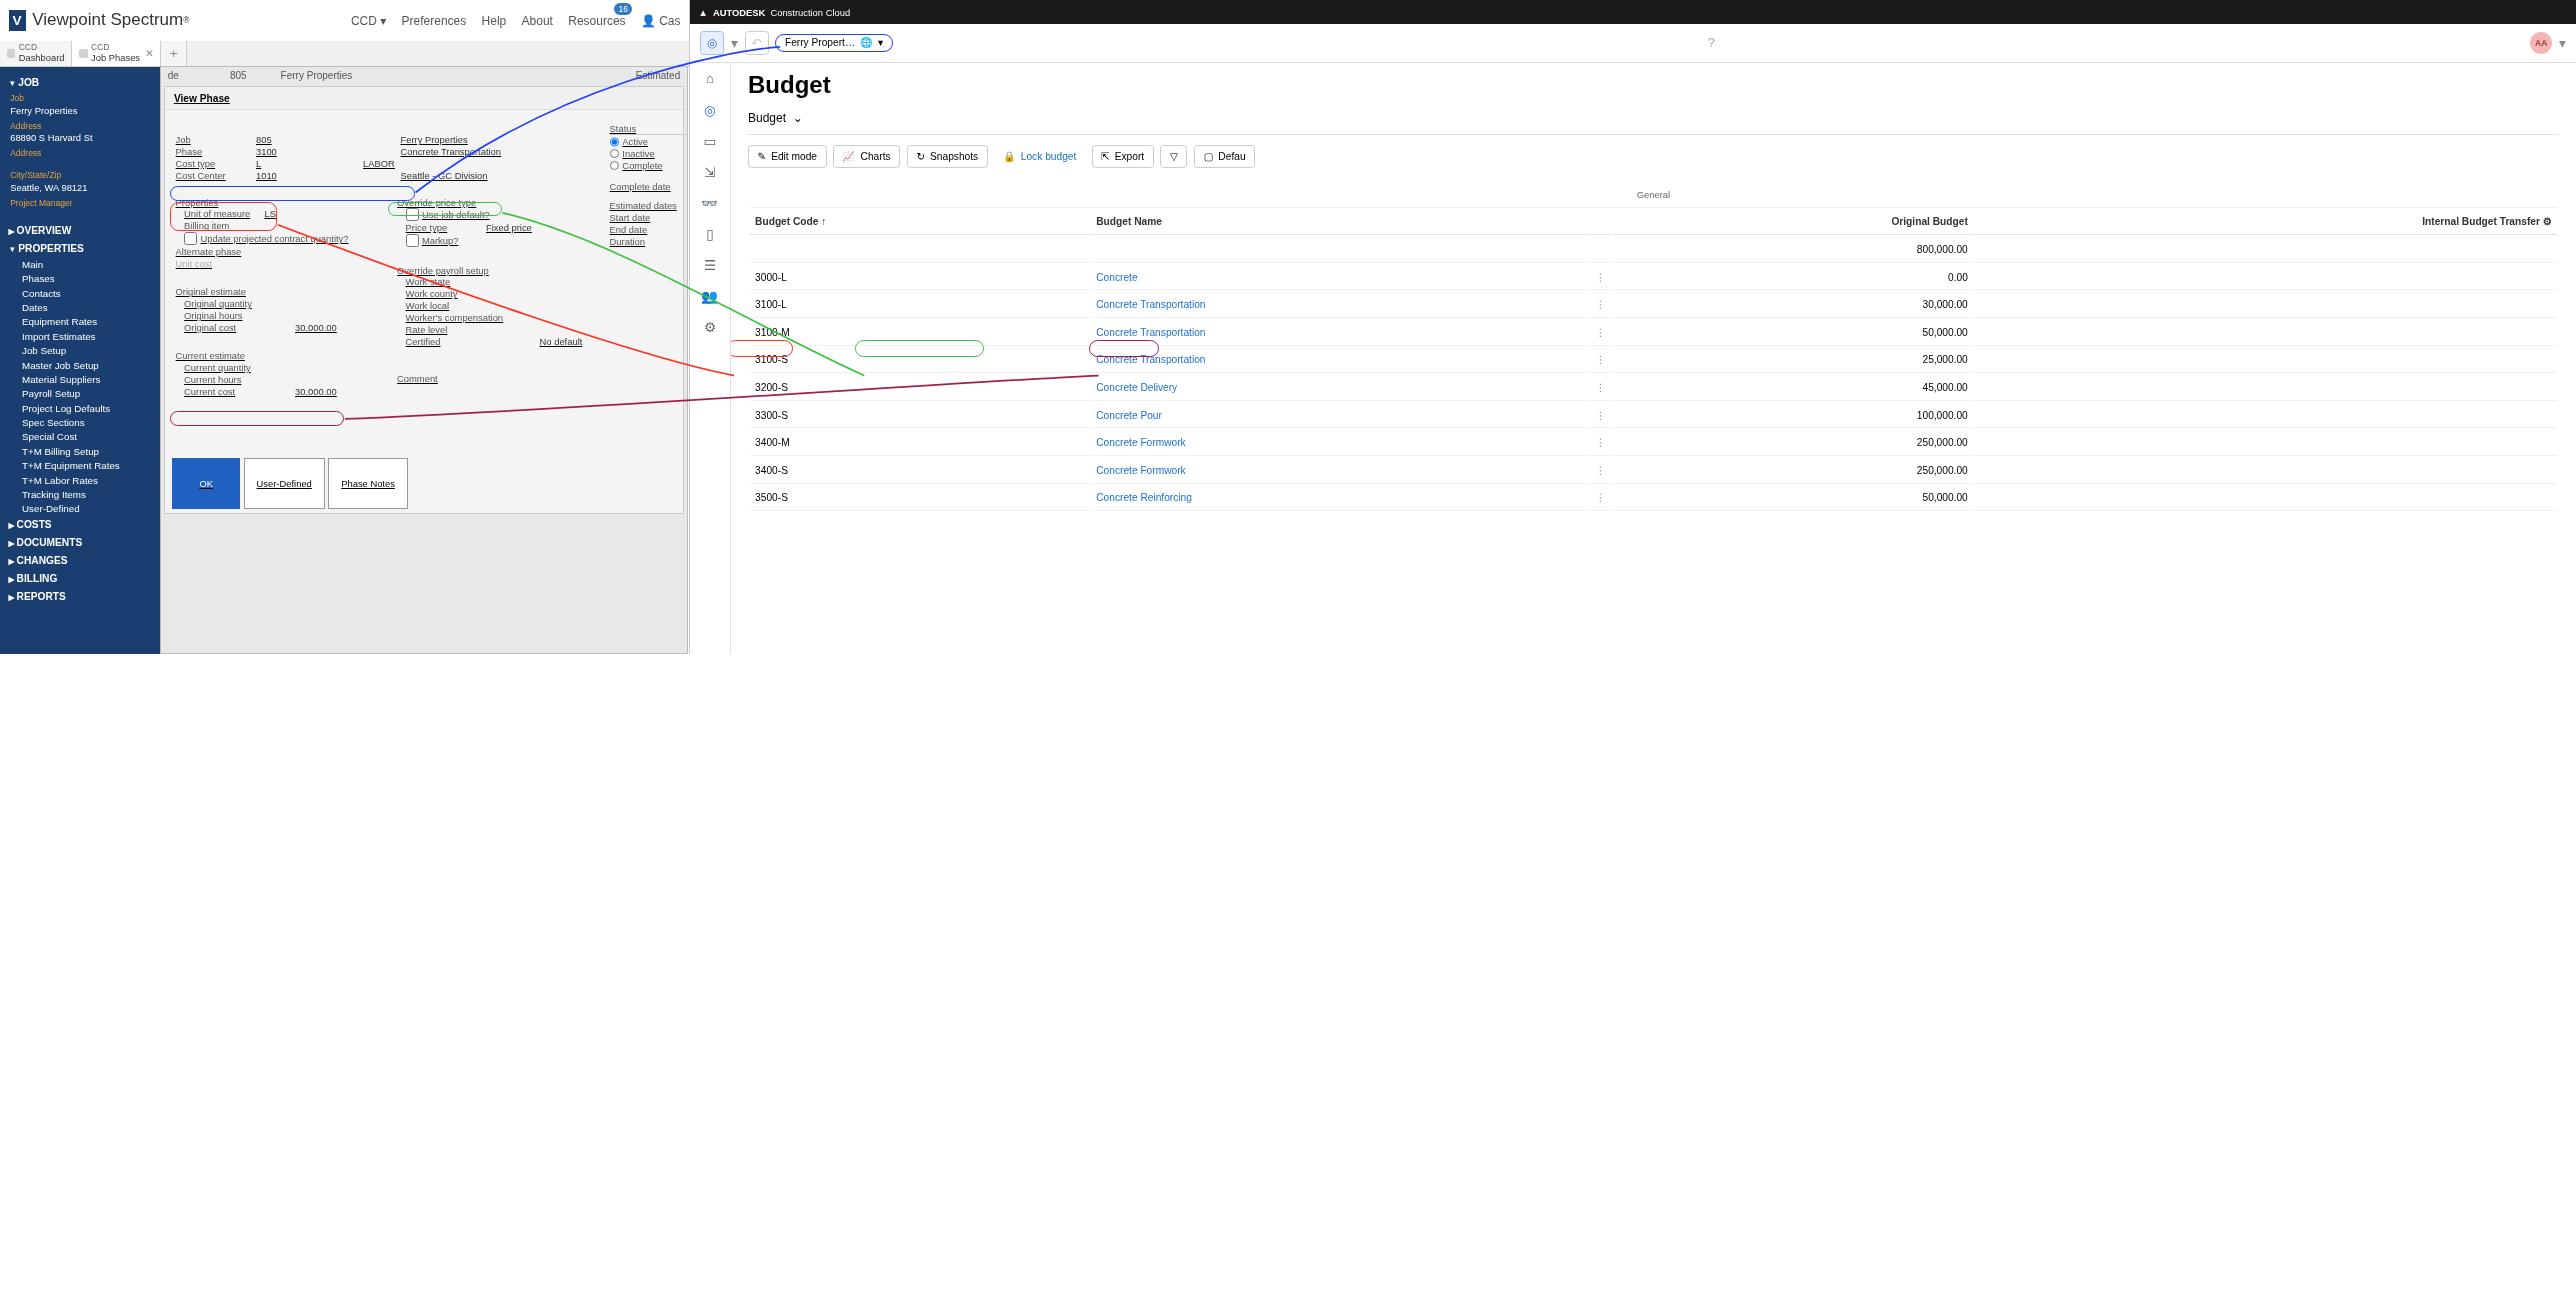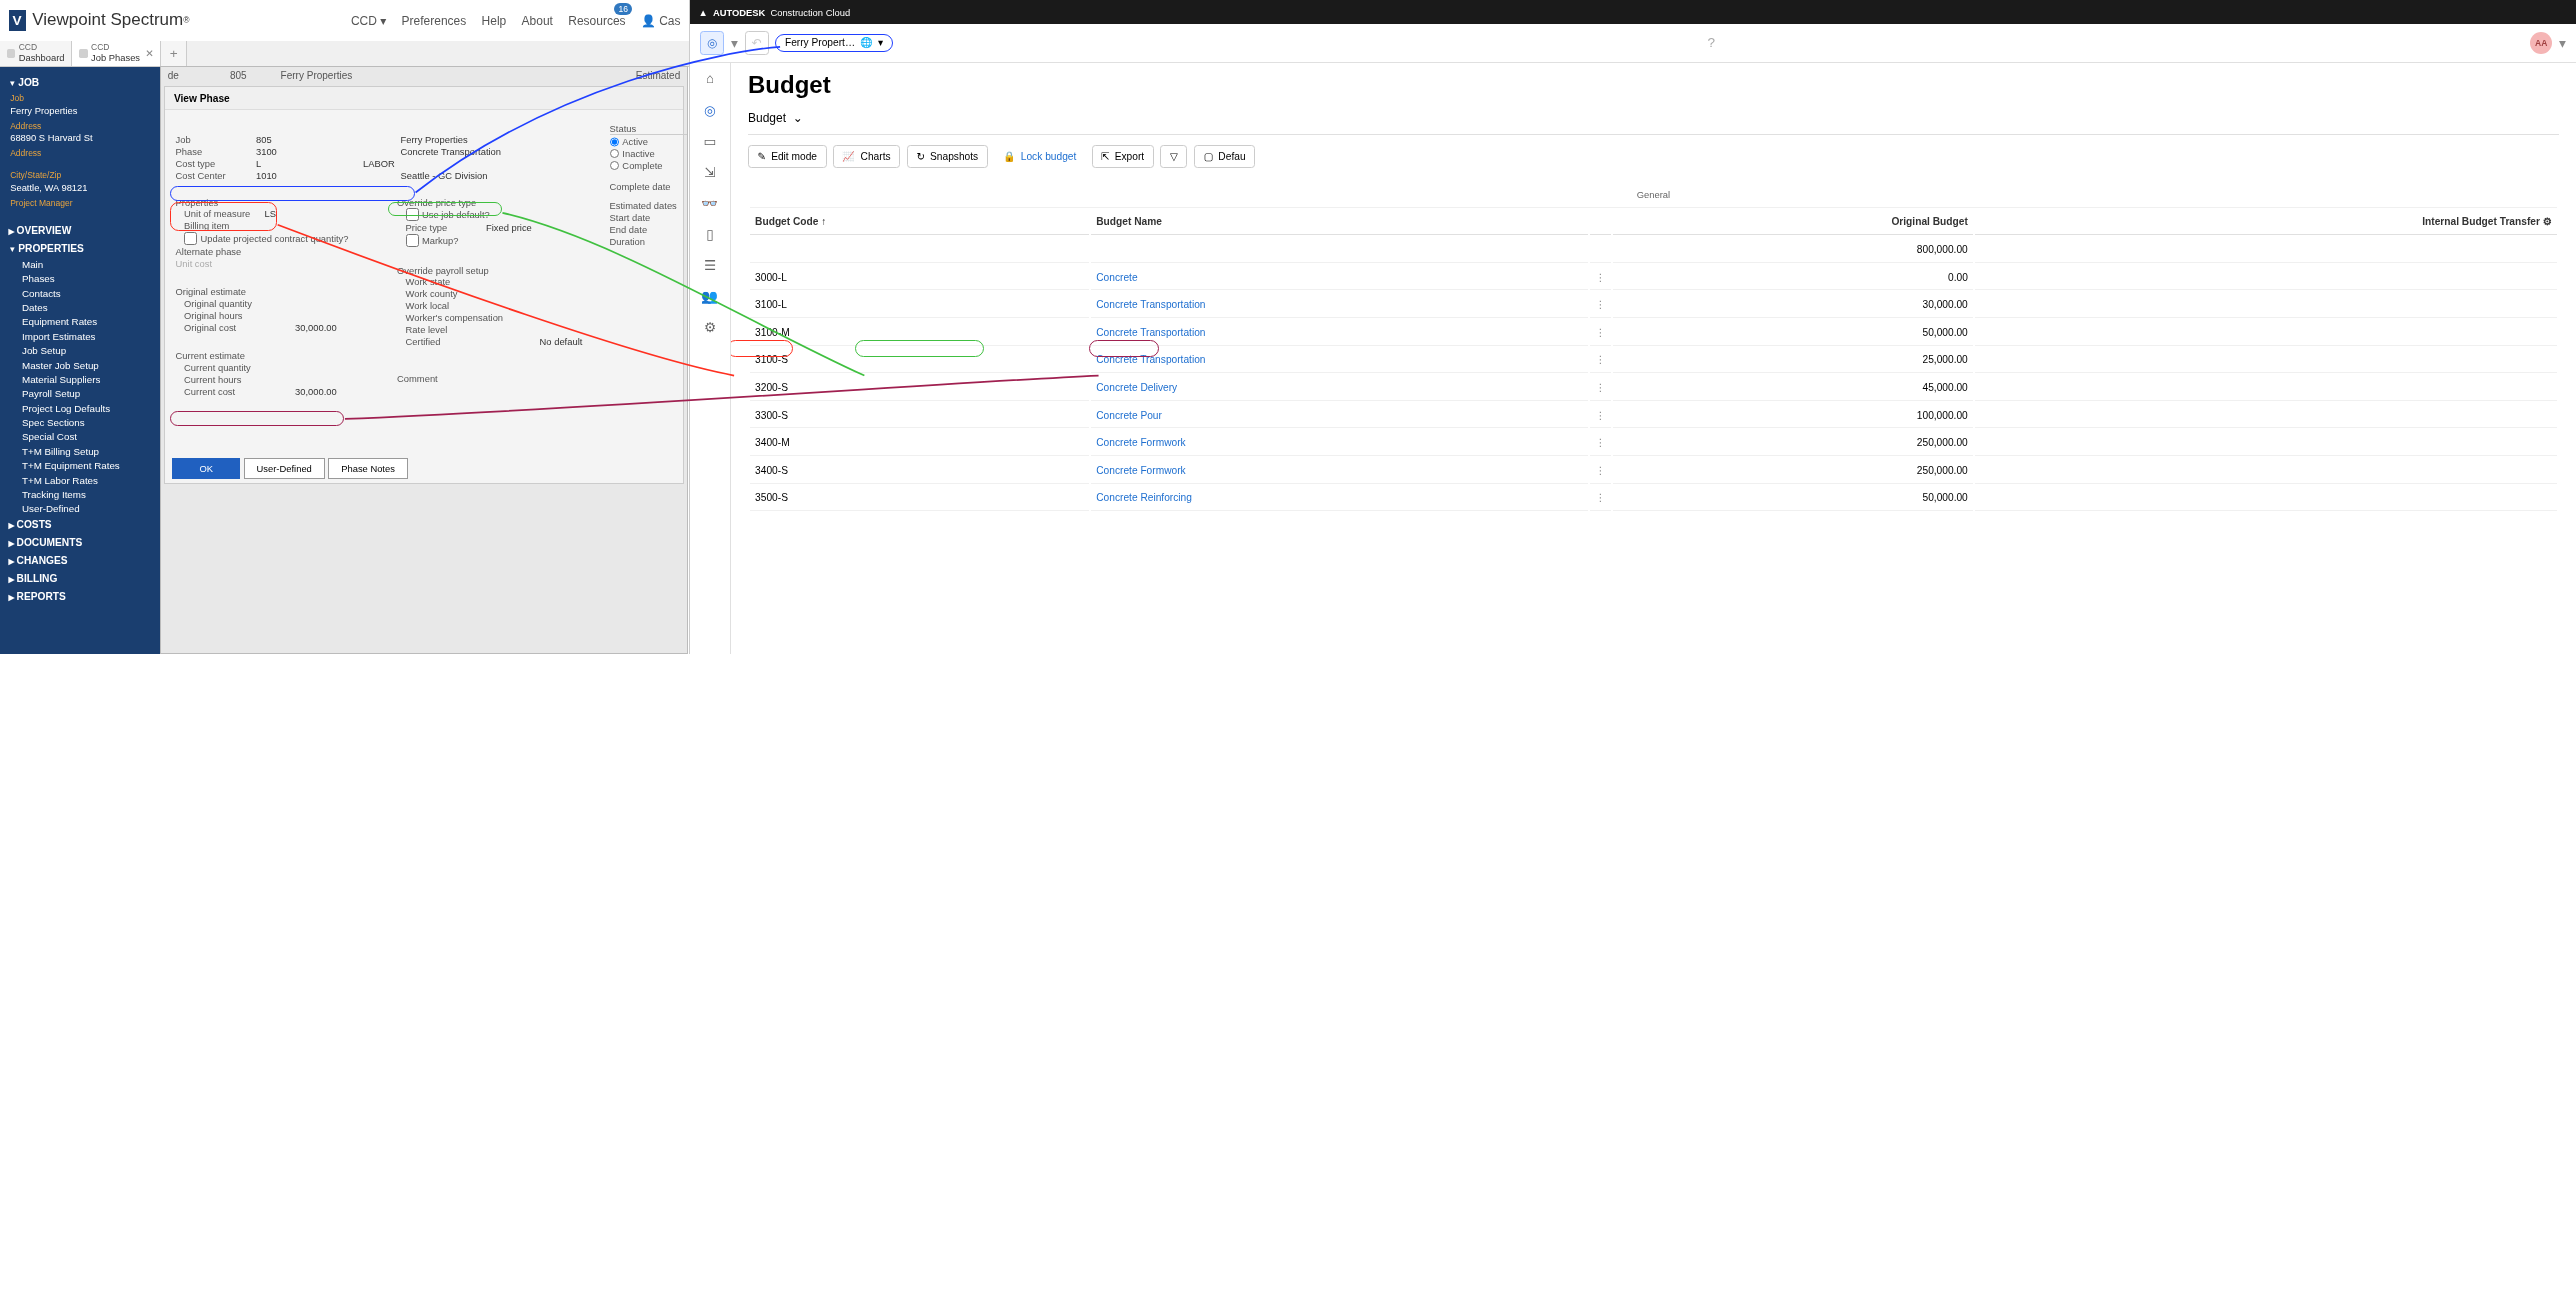--- a/index.html
+++ b/index.html
@@ -23,34 +23,34 @@
 .vp-body { display:flex; flex:1; overflow:hidden; }
 .vp-sidebar { width:160px; background:#1a3e6f; color:#fff; font-size:10.2px; padding:6.8px 0; overflow-y:auto; }
 .vp-sidebar .sec-head { padding:3.4px 8.5px; font-size:10.2px; font-weight:bold; cursor:pointer; }
 .vp-sidebar .sec-head::before { content:"▶ "; font-size:7.7px; }
 .vp-sidebar .sec-head.open::before { content:"▼ "; }
 .vp-sidebar .label { color:#e8a33d; font-size:8.5px; padding:1.7px 10.2px; }
 .vp-sidebar .value { color:#fff; font-size:9.4px; padding:0 10.2px 3.4px; }
 .vp-sidebar .nav-item { padding:1.7px 10.2px 1.7px 22px; font-size:9.8px; cursor:pointer; }
 .middle-pane { position:absolute; left:160px; top:66px; width:528px; height:588px; background:#e8e8e8; border:0.9px solid #bbb; font-size:9.4px; overflow:hidden; }
 .mp-toprow { display:flex; padding:3.4px 6.8px; align-items:flex-end; color:#555; font-size:10px; }
-.mp-panel { background:#f4f4f4; border:0.9px solid #ccc; margin:1.7px 3.4px; }
+.mp-panel { background:#f4f4f4; border:0.9px solid #ccc; margin:1.7px 3.4px;text-decoration:underline; }
 .mp-panel-head { padding:5.1px 8.5px; font-weight:bold; border-bottom:0.9px solid #ddd; background:#f0f0f0; font-size:10.2px; }
 .mp-content { padding:6.8px 10.2px; display:grid; grid-template-columns: 213px 204px 111px; gap:1.7px 8.5px; font-size:9.4px; color:#555; }
 .mp-content .row { display:flex; }
 .mp-content .lbl { width:77px; flex-shrink:0; }
 .mp-content .val { color:#333; margin-left:3.4px; }
 .mp-content .section-title { font-size:9.4px; color:#555; margin-top:7px; }
 .mp-content .col { display:flex; flex-direction:column; gap:0.9px; }
 .mp-content .indent { padding-left:8.5px; }
 .radio-row { display:flex; align-items:center; gap:3.4px; font-size:9.4px; }
 .radio-row input { width:9.4px; height:9.4px; }
 .checkbox-row { display:flex; align-items:center; gap:3.4px; font-size:9.4px; }
 .mp-buttons { display:flex; gap:3.4px; padding:3.4px 6.8px; }
-.mp-buttons button { font-size:9.4px; padding:4px 12px; border:0.9px solid #999; background:#fff; cursor:pointer; }
+.mp-buttons button { font-size:9.4px; padding:19px 12px; border:0.9px solid #999; background:#fff; cursor:pointer; }
 .mp-buttons button.primary { background:#2060c0; color:#fff; border-color:#2060c0; width:68px; }
 
 
 .hl { border:1.7px solid; border-radius:8.5px; position:absolute; pointer-events:none; }
 .hl-blue { border-color:#2040ff; }
 .hl-red { border-color:#ff3020; }
 .hl-green { border-color:#40c040; }
 .hl-maroon { border-color:#a02050; }
 
 

